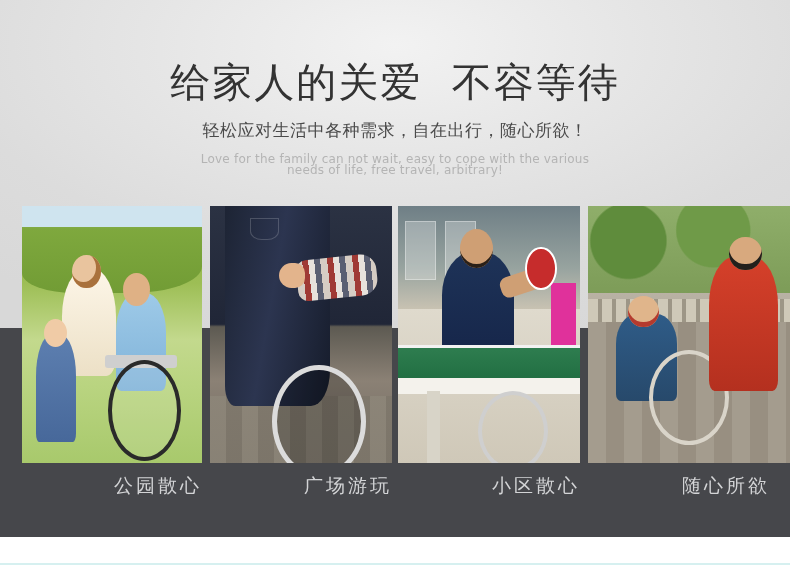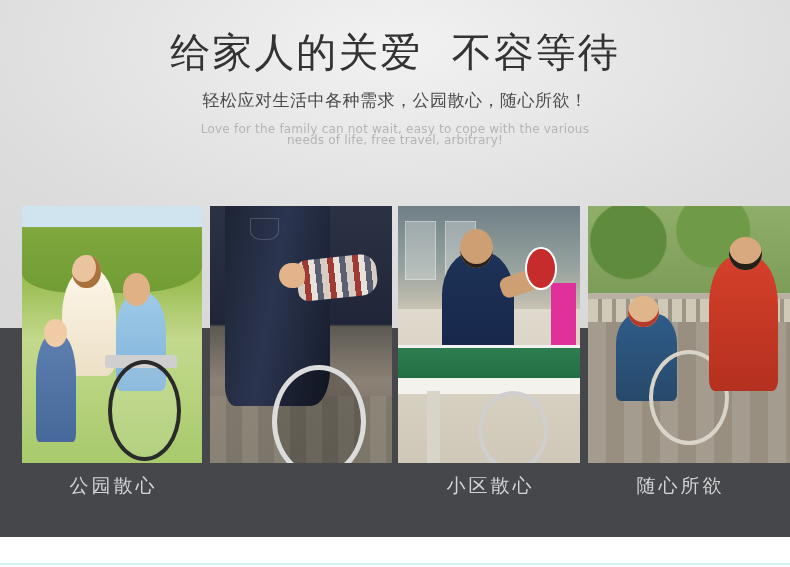--- a/index.html
+++ b/index.html
@@ -27,21 +27,21 @@
   .header {
     position: absolute;
     left: 0;
     top: 0;
     width: 790px;
     text-align: center;
     z-index: 5;
   }
   .title {
     margin: 0;
-    padding-top: 28px;
+    padding-top: 58px;
     font-size: 40px;
     line-height: 48px;
     font-weight: 400;
     letter-spacing: 2px;
     color: #333333;
     white-space: pre;
   }
   .subtitle {
     margin: 0;
     padding-top: 12px;
@@ -99,21 +99,21 @@
     position: absolute;
     left: 0;
     top: 463px;
     width: 790px;
     height: 52px;
     z-index: 4;
   }
   .caption {
     position: absolute;
     top: 8px;
-    text-align: center;
+    text-align: right;
     color: #d3d4d6;
     font-size: 19px;
     line-height: 28px;
     letter-spacing: 3px;
     text-indent: 3px;
   }
 
   
   .bottom-white {
     position: absolute;
@@ -217,21 +217,21 @@
   .s4 .wheel4 { position:absolute; left:30%; top:56%; width:36%; height:34%;
     border:4px solid #d9d4c9; border-radius:50%; }
 </style>
 </head>
 <body>
 
 <div class="banner">
 
   <div class="header">
     <h1 class="title">给家人的关爱  不容等待</h1>
-    <p class="subtitle">轻松应对生活中各种需求，公园散心，随心所欲！</p>
+    <p class="subtitle">轻松应对生活中各种需求，自在出行，随心所欲！</p>
     <div class="eng-block">
       <span class="eng-line">Love for the family can not wait, easy to cope with the various needs of life, free travel, arbitrary!</span>
     </div>
   </div>
 
   <div class="dark-band"></div>
 
   <div class="gallery">
 
     <div class="panel" style="left:22px;width:180px;">
@@ -287,20 +287,21 @@
         <div class="wheel4"></div>
         <div class="man"></div>
         <div class="man-head"></div>
       </div>
     </div>
 
   </div>
 
   <div class="captions">
     <div class="caption" style="left:22px;width:180px;">公园散心</div>
+    <div class="caption" style="left:210px;width:182px;">广场游玩</div>
     <div class="caption" style="left:398px;width:182px;">小区散心</div>
     <div class="caption" style="left:588px;width:182px;">随心所欲</div>
   </div>
 
   <div class="bottom-white"></div>
   <div class="bottom-rule"></div>
 
 </div>
 
 </body></html>

